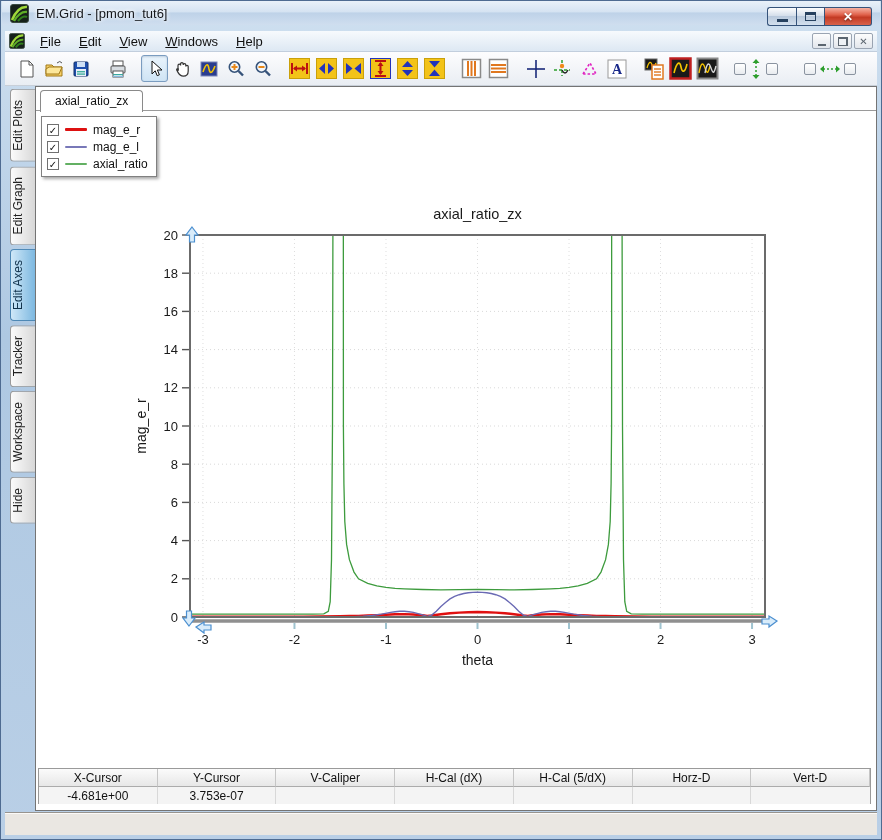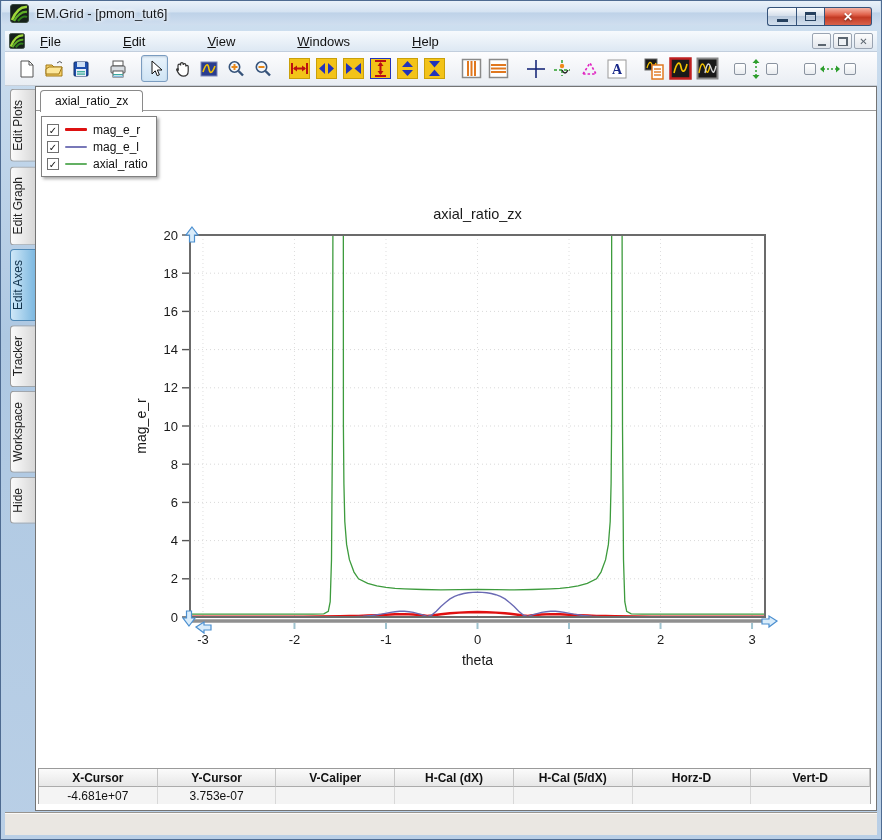--- a/index.html
+++ b/index.html
@@ -71,21 +71,21 @@
   .legend-label { font-size:12px; color:#111; }
 
   .chart-wrap { position:absolute; left:94px; top:110px; width:690px; height:480px; }
   .chart-wrap svg { display:block; }
 
   
   .status-table { position:absolute; left:2px; right:5px; bottom:6px; height:36px;
     border:1px solid #9a9a9a; display:grid; grid-template-rows:18px 17px; grid-template-columns:repeat(7,1fr);
     font-size:12px; background:#fff; }
   .st-head { background:linear-gradient(180deg,#fbfbfb,#e7e7e7); border-right:1px solid #c6c6c6; border-bottom:1px solid #ababab;
-    display:flex; align-items:center; justify-content:center; font-weight:bold; color:#111; }
+    display:flex; align-items:center; justify-content:center; font-weight:normal; color:#111; }
   .st-val { background:#f4f4f4; border-right:1px solid #d8d8d8; display:flex; align-items:center; justify-content:center; color:#111; }
   .st-head:last-of-type, .st-val:last-of-type { border-right:none; }
 
   .bottom-strip { position:absolute; left:4px; right:4px; bottom:4px; height:23px;
     background:#eae7e2; border-top:1px solid #98948e; box-shadow:inset 0 1px 0 #fbfaf8; }
 </style>
 </head>
 <body>
 
 <div class="window">
@@ -111,21 +111,21 @@
     </div>
   </div>
 
   <div class="menubar">
     <svg class="menu-logo" viewBox="0 0 19 19">
       <rect x="0.5" y="0.5" width="18" height="18" rx="2.5" fill="#16201a" stroke="#3a4a40"></rect>
       <path d="M2 16 Q8 2 17 3" stroke="#9fd83a" stroke-width="2.6" fill="none"></path>
       <path d="M4 17 Q10 7 17 8" stroke="#5fae27" stroke-width="2.4" fill="none"></path>
       <path d="M8 17 Q13 11 17 13" stroke="#2f7d1c" stroke-width="2.2" fill="none"></path>
     </svg>
-    <div id="menu-items" style="display:flex;gap:44px;">
+    <div id="menu-items" style="display:flex;">
         <span class="menu-item"><u>F</u>ile</span>
         <span class="menu-item"><u>E</u>dit</span>
         <span class="menu-item"><u>V</u>iew</span>
         <span class="menu-item"><u>W</u>indows</span>
         <span class="menu-item"><u>H</u>elp</span>
       </div>
     <div class="mdi-buttons">
       <div class="mdi-btn">
           <span class="mdi-min-glyph"></span>
         </div>
@@ -455,21 +455,21 @@
       </div>
 
       <div class="status-table" id="status-table">
           <div class="st-head">X-Cursor</div>
           <div class="st-head">Y-Cursor</div>
           <div class="st-head">V-Caliper</div>
           <div class="st-head">H-Cal (dX)</div>
           <div class="st-head">H-Cal (5/dX)</div>
           <div class="st-head">Horz-D</div>
           <div class="st-head">Vert-D</div>
-          <div class="st-val">-4.681e+07</div>
+          <div class="st-val">-4.681e+00</div>
           <div class="st-val">3.753e-07</div>
           <div class="st-val"></div>
           <div class="st-val"></div>
           <div class="st-val"></div>
           <div class="st-val"></div>
           <div class="st-val"></div>
         </div>
     </div>
   </div>
 

